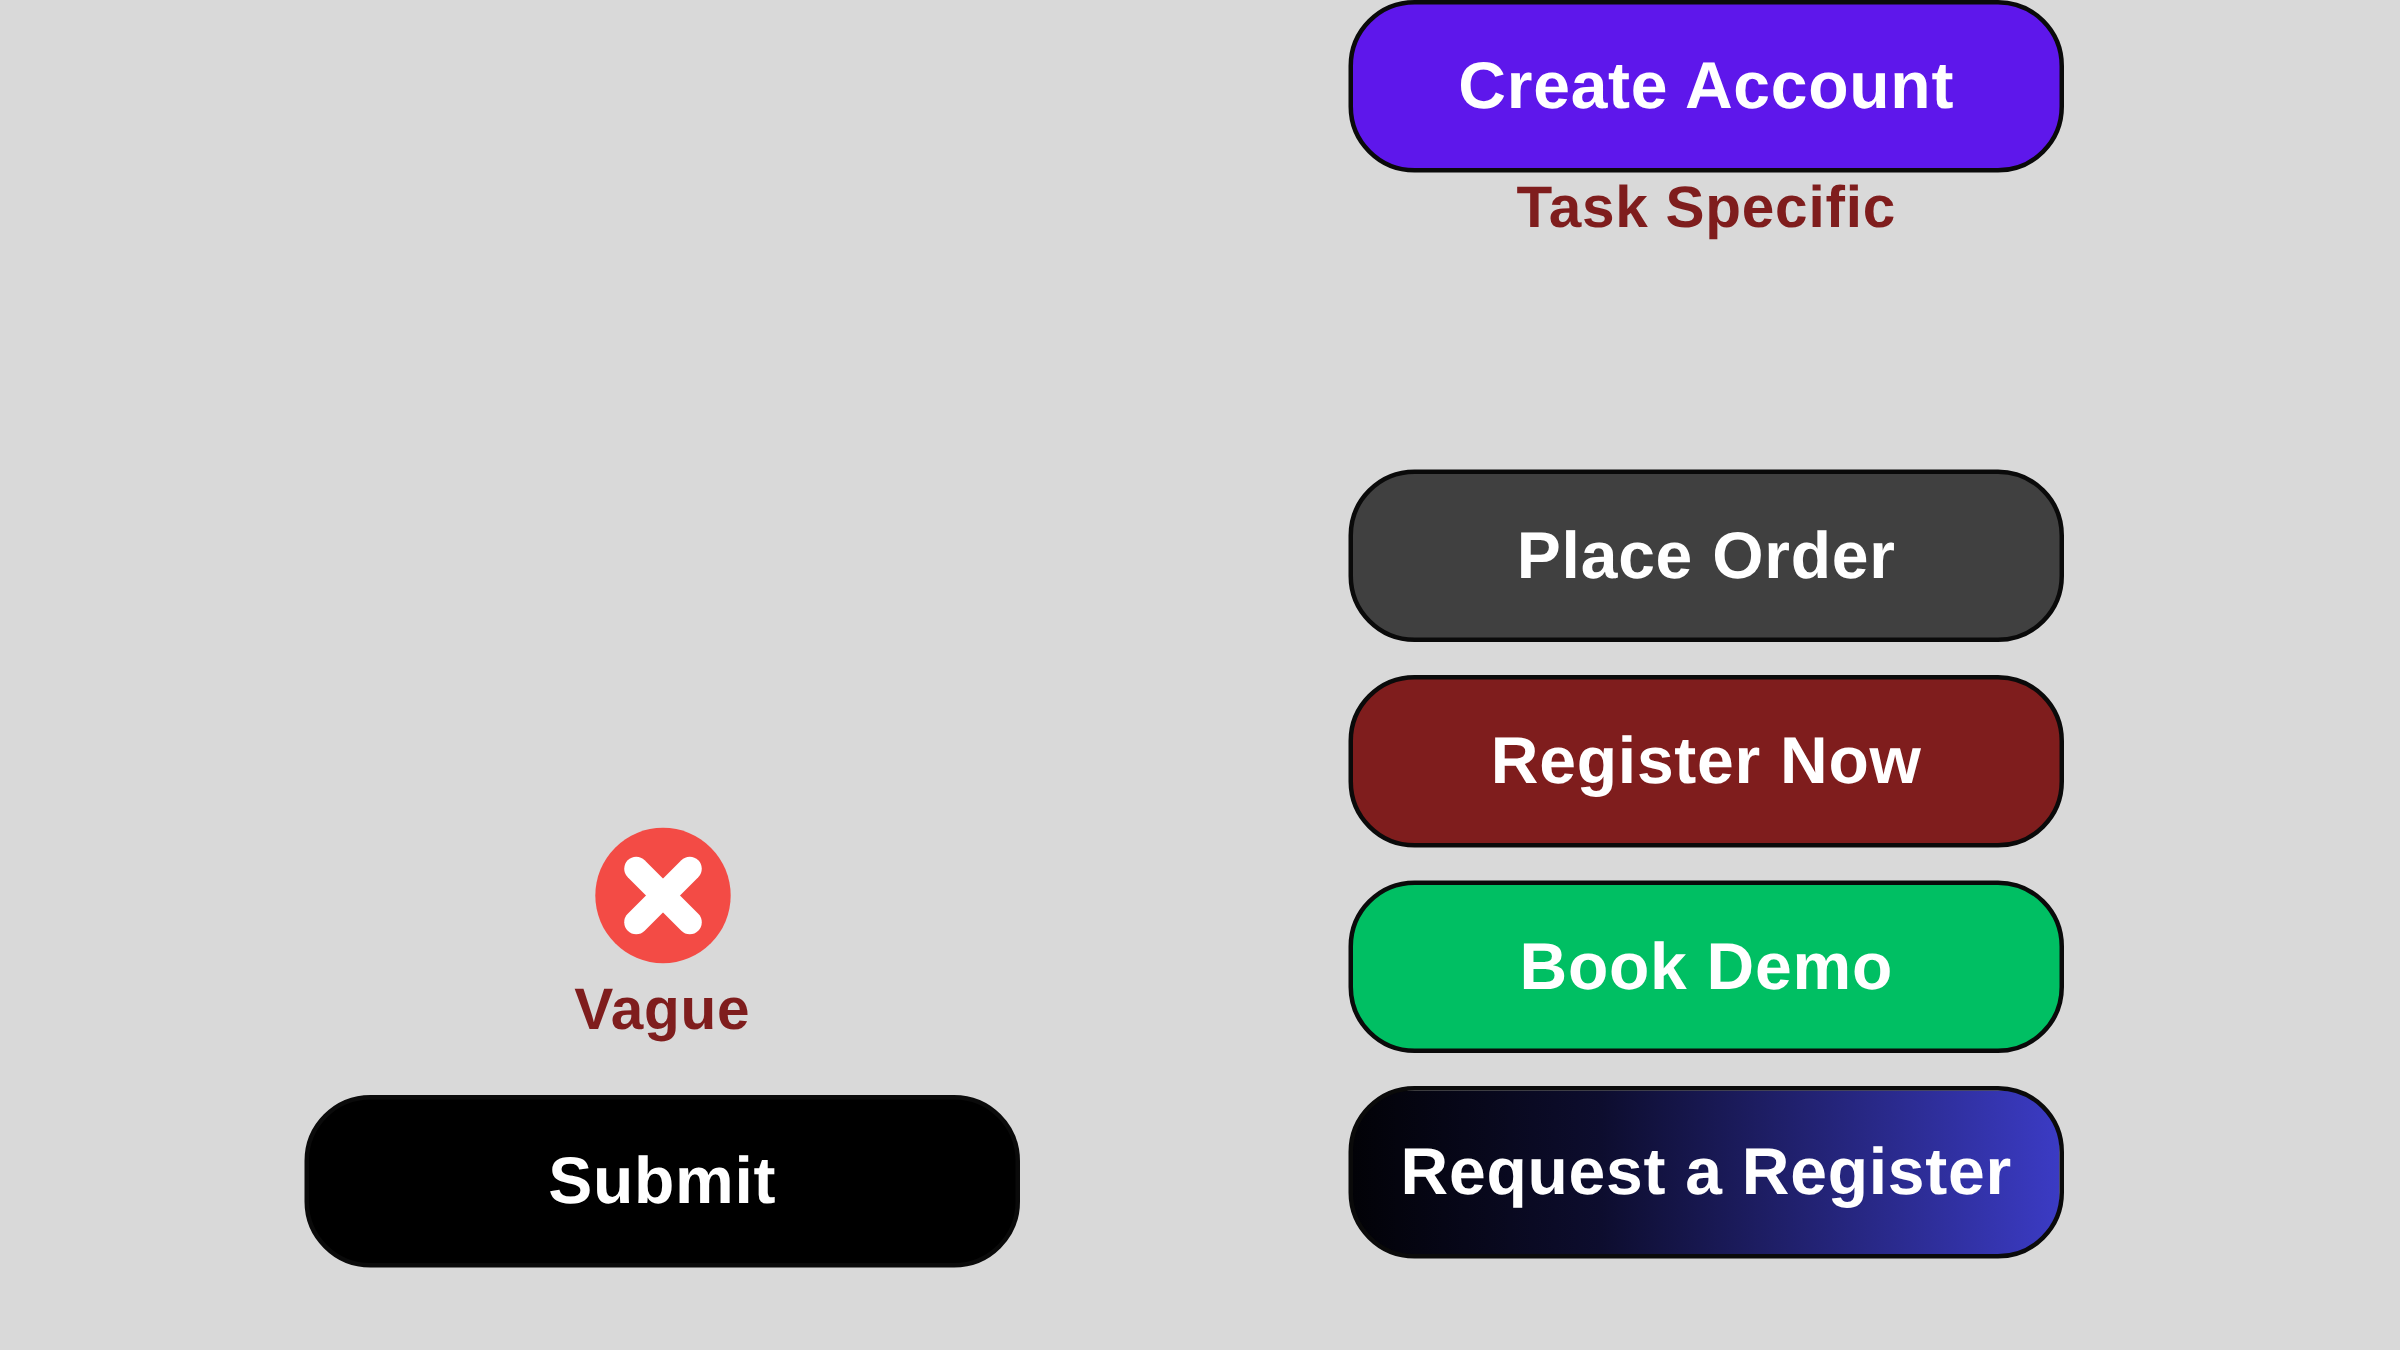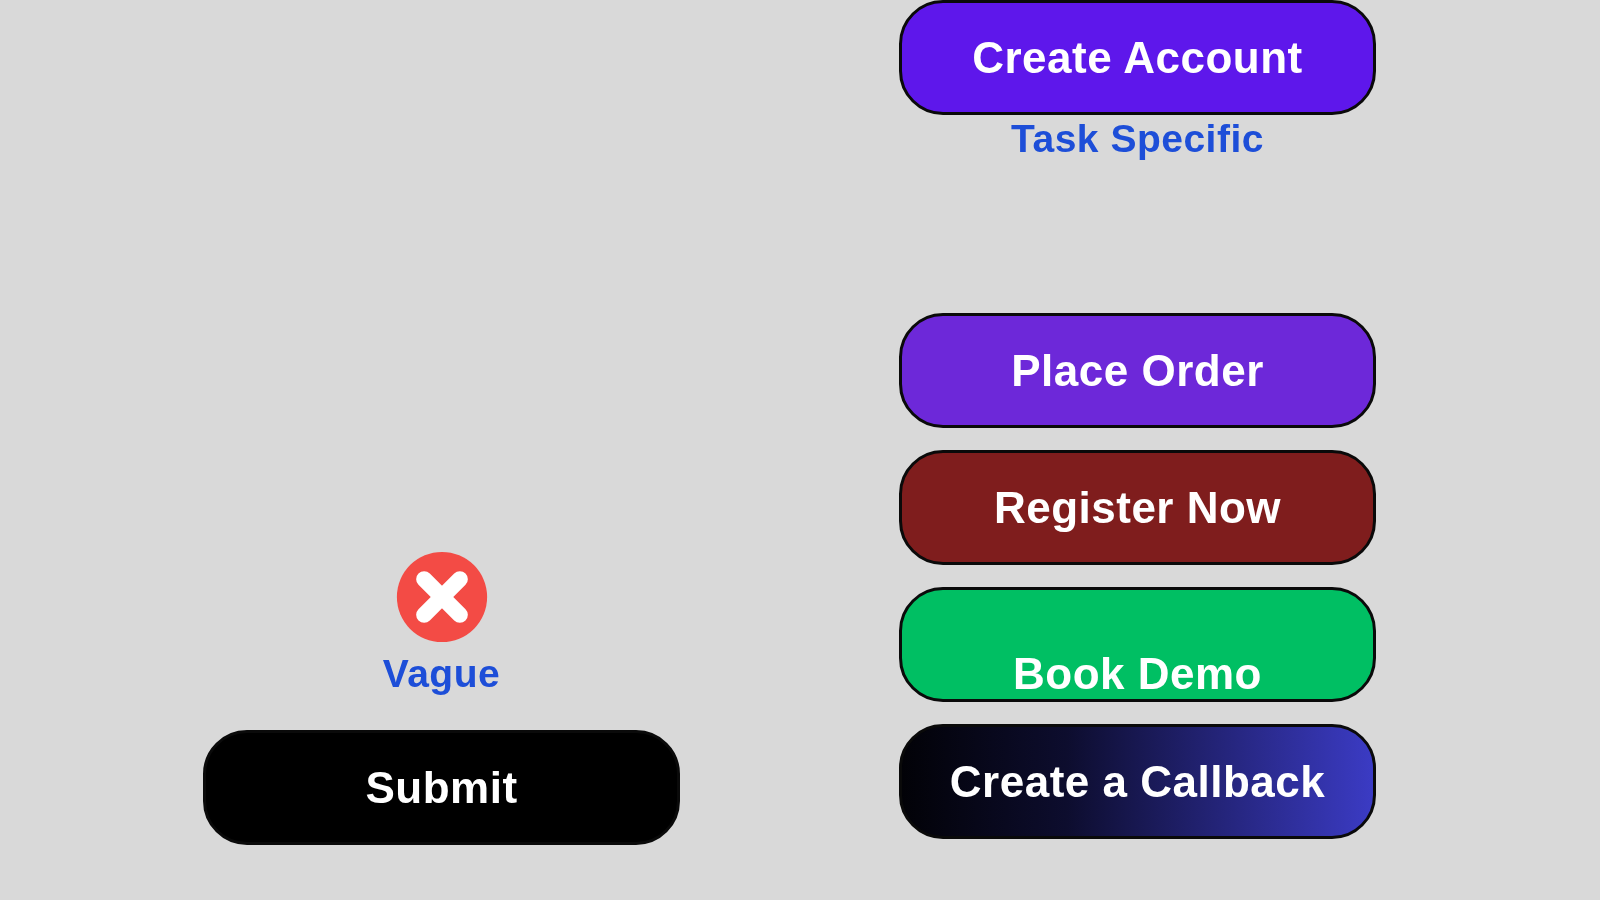--- a/index.html
+++ b/index.html
@@ -27,21 +27,21 @@
   }
   .status-icon {
     width: 94px;
     height: 94px;
     display: block;
   }
   .col-label {
     margin-top: 8px;
     font-size: 39px;
     font-weight: 700;
-    color: #1d4ed8;
+    color: #7f1d1d;
     letter-spacing: 0.5px;
     white-space: nowrap;
     text-align: center;
   }
   .btn {
     position: absolute;
     left: 0;
     width: 471px;
     height: 109px;
     border: 3px solid #0a0a0a;
@@ -72,21 +72,21 @@
   #task-col {
     left: 899px;
     top: 0;
     width: 477px;
     height: 900px;
   }
   #task-col .col-header { top: 15px; }
   #task-col .btn:nth-of-type(1) { top: 176px; }
   #task-col .btn:nth-of-type(2) { top: 313px; }
   #task-col .btn:nth-of-type(3) { top: 450px; }
-  #task-col .btn:nth-of-type(4) { top: 587px; align-items: flex-end; }
+  #task-col .btn:nth-of-type(4) { top: 587px; }
   #task-col .btn:nth-of-type(5) { top: 724px; }
 </style>
 </head>
 <body style="background: rgb(217, 217, 217);">
 
 <div class="column" id="vague-col">
   <div class="col-header">
     <svg class="status-icon" viewBox="0 0 100 100" aria-hidden="true">
       <circle cx="50" cy="50" r="48" fill="#f34b45"></circle>
       <line x1="31" y1="31" x2="69" y2="69" stroke="#ffffff" stroke-width="17" stroke-linecap="round"></line>
@@ -100,28 +100,28 @@
 </div>
 
 <div class="column" id="task-col">
   <div class="col-header">
     <svg class="status-icon" viewBox="0 0 100 100" aria-hidden="true">
       <circle cx="50" cy="50" r="48" fill="#43a23e"></circle>
       <path d="M29 52 L44 68 L72 34" fill="none" stroke="#f4f4f2" stroke-width="15" stroke-linecap="round" stroke-linejoin="round"></path>
     </svg>
     <div class="col-label">Task Specific</div>
   </div>
-  <div class="btn" style="background: #6d28d9;">
+  <div class="btn" style="background: #404040;">
     <span class="btn-label">Place Order</span>
   </div>
   <div class="btn" style="background: #7f1d1d;">
     <span class="btn-label">Register Now</span>
   </div>
   <div class="btn" style="background: rgb(0, 191, 99);">
     <span class="btn-label">Book Demo</span>
   </div>
   <div class="btn" style="background: linear-gradient(90deg, rgb(2, 2, 7) 0%, rgb(13, 13, 46) 35%, rgb(59, 59, 196) 100%);">
-    <span class="btn-label">Create a Callback</span>
+    <span class="btn-label">Request a Register</span>
   </div>
   <div class="btn" style="background: rgb(94, 23, 235);">
     <span class="btn-label">Create Account</span>
   </div>
 </div>
 
 </body></html>

